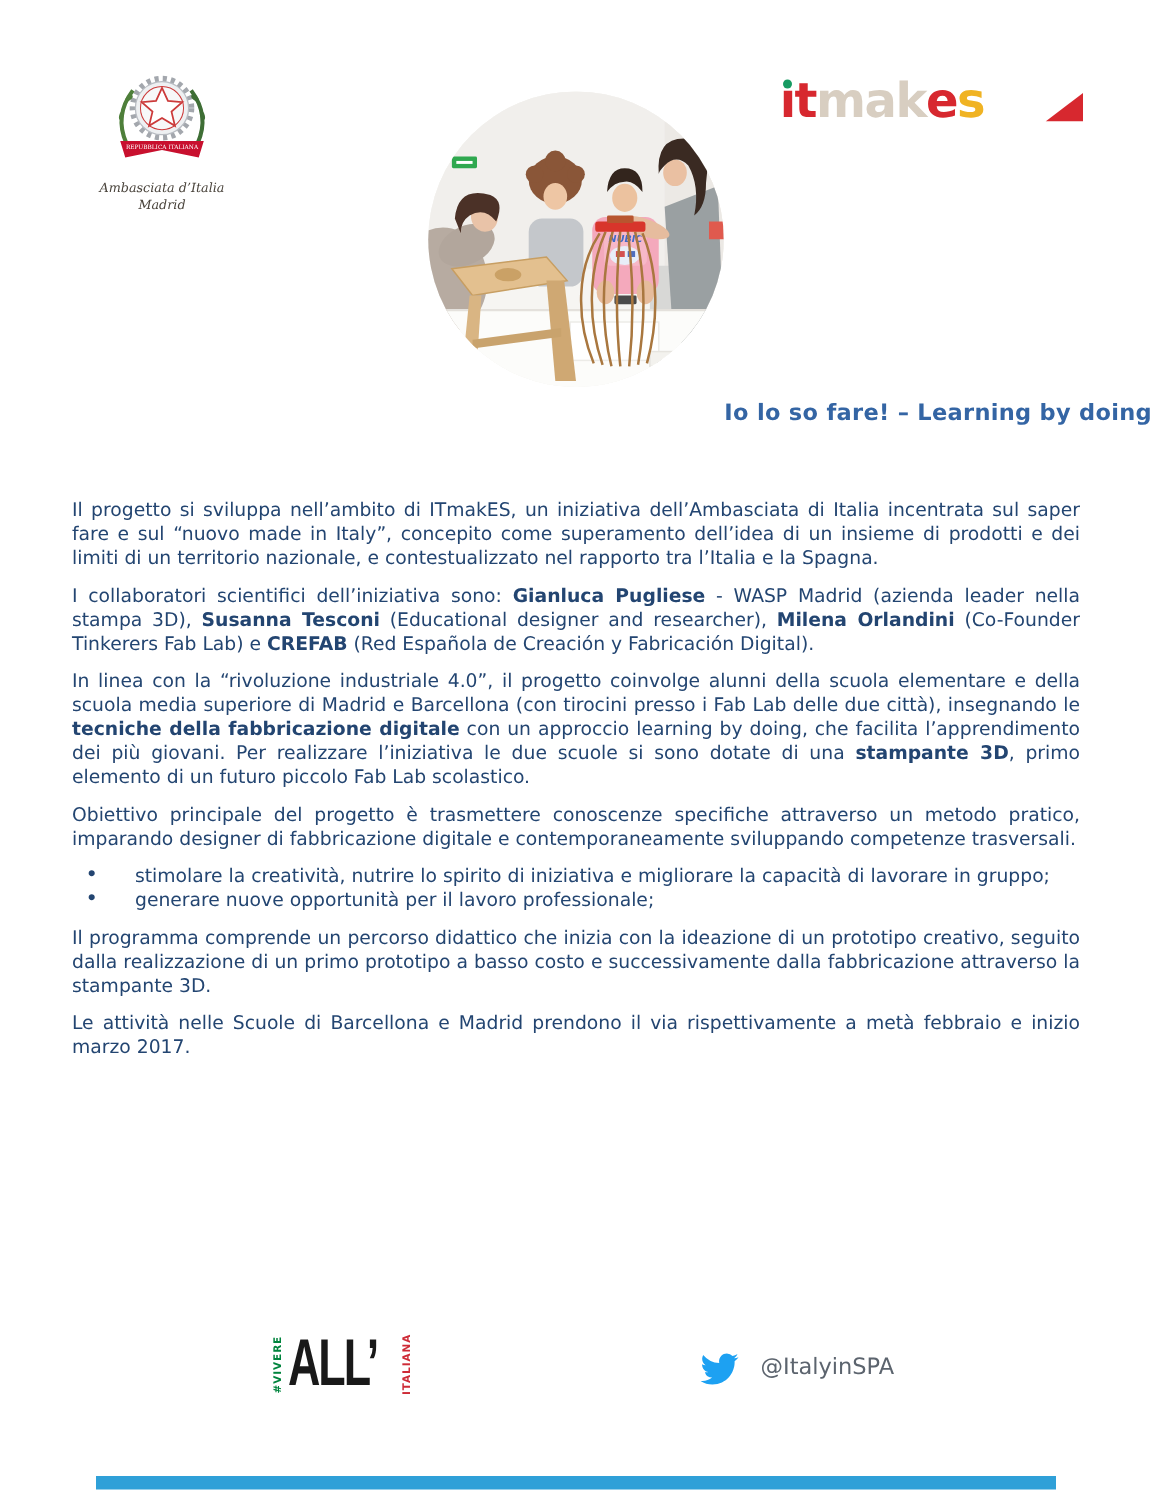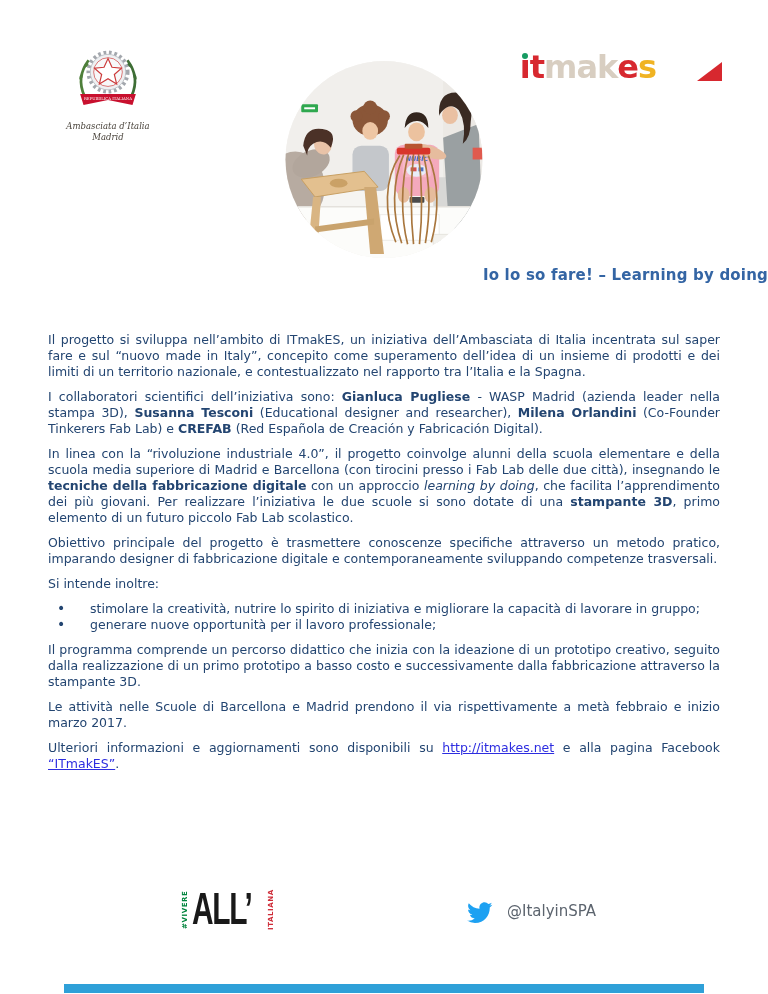--- a/index.html
+++ b/index.html
@@ -26,21 +26,21 @@
          font-size:15px;font-weight:700;color:#3465a4;letter-spacing:.2px;}
 
   
   .article{position:absolute;top:332px;left:48px;width:672px;
            font-size:12.5px;line-height:16px;color:#234571;}
   .article p{margin:0 0 9px;text-align:justify;}
   .article ul{margin:0 0 9px;padding:0;list-style:none;}
   .article li{position:relative;padding-left:42px;text-align:justify;}
   .article li::before{content:"\2022";position:absolute;left:9px;top:-1px;font-size:14px;}
   .b{font-weight:700;}
-  .i{font-style:italic;}
+  .i{}
   a.link{color:#2d2de0;text-decoration:underline;cursor:pointer;}
 
   
   .vivere{position:absolute;left:181px;top:889px;display:flex;align-items:stretch;height:42px;}
   .vivere .vtext{writing-mode:vertical-rl;transform:rotate(180deg);font-size:7px;
                  font-weight:700;letter-spacing:.6px;line-height:9px;text-align:center;}
   .vivere .vleft{color:#00843d;}
   .vivere .vright{color:#ce2b37;transform:rotate(180deg);}
   .vivere .vmain{font-family:"Liberation Sans",sans-serif;font-size:44px;font-weight:900;
                  color:#191919;line-height:40px;transform:scaleX(.68);transform-origin:left center;
@@ -151,28 +151,26 @@
     </svg>
   </div>
 
   <h1 class="title">Io lo so fare! – Learning by doing</h1>
 
   <div class="article">
       <p><span>Il progetto  si sviluppa nell’ambito di ITmakES, un iniziativa dell’Ambasciata di Italia incentrata sul saper fare e sul “nuovo made in Italy”, concepito come superamento dell’idea di un insieme di prodotti e dei limiti di un territorio nazionale, e contestualizzato nel rapporto tra l’Italia e la Spagna.</span></p>
       <p><span>I collaboratori scientifici dell’iniziativa sono: </span><span class="b">Gianluca Pugliese</span><span> - WASP Madrid (azienda leader nella stampa 3D), </span><span class="b">Susanna Tesconi</span><span> (Educational designer and researcher), </span><span class="b">Milena Orlandini</span><span> (Co-Founder Tinkerers Fab Lab) e </span><span class="b">CREFAB</span><span> (Red Española de Creación y Fabricación Digital).</span></p>
       <p><span>In linea con la “rivoluzione industriale 4.0”, il progetto coinvolge alunni della scuola elementare e della scuola media superiore di Madrid e Barcellona (con tirocini presso i Fab Lab delle due città),  insegnando le </span><span class="b">tecniche della fabbricazione digitale</span><span> con un approccio </span><span class="i">learning by doing</span><span>, che facilita l’apprendimento dei più giovani. Per realizzare l’iniziativa le due scuole si sono dotate di una </span><span class="b">stampante 3D</span><span>, primo elemento di un futuro piccolo Fab Lab scolastico.</span></p>
       <p><span>Obiettivo principale del progetto è trasmettere conoscenze specifiche attraverso un metodo pratico, imparando designer di fabbricazione digitale e contemporaneamente sviluppando competenze trasversali.</span></p>
-      <p><span>Si intende inoltre:</span></p>
       <ul>
         <li>stimolare la creatività, nutrire lo spirito di iniziativa e migliorare la capacità di lavorare in gruppo;</li>
         <li>generare nuove opportunità per il lavoro professionale;</li>
       </ul>
       <p><span>Il programma comprende un percorso didattico che inizia con la ideazione di un prototipo creativo, seguito dalla realizzazione di un primo prototipo a basso costo e successivamente dalla fabbricazione attraverso la stampante 3D.</span></p>
       <p><span>Le attività nelle Scuole di Barcellona e Madrid prendono il via rispettivamente a metà febbraio e inizio marzo 2017.</span></p>
-      <p><span>Ulteriori informazioni e aggiornamenti sono disponibili su </span><a class="link" href="#">http://itmakes.net</a><span> e alla pagina Facebook </span><a class="link" href="#">“ITmakES”</a><span>.</span></p>
     </div>
 
   <div class="vivere">
     <div class="vtext vleft">#VIVERE</div>
     <div class="vmain">ALL’</div>
     <div class="vtext vright">ITALIANA</div>
   </div>
 
   <div class="twitter">
     <svg width="26" height="22" viewBox="0 0 24 20">

